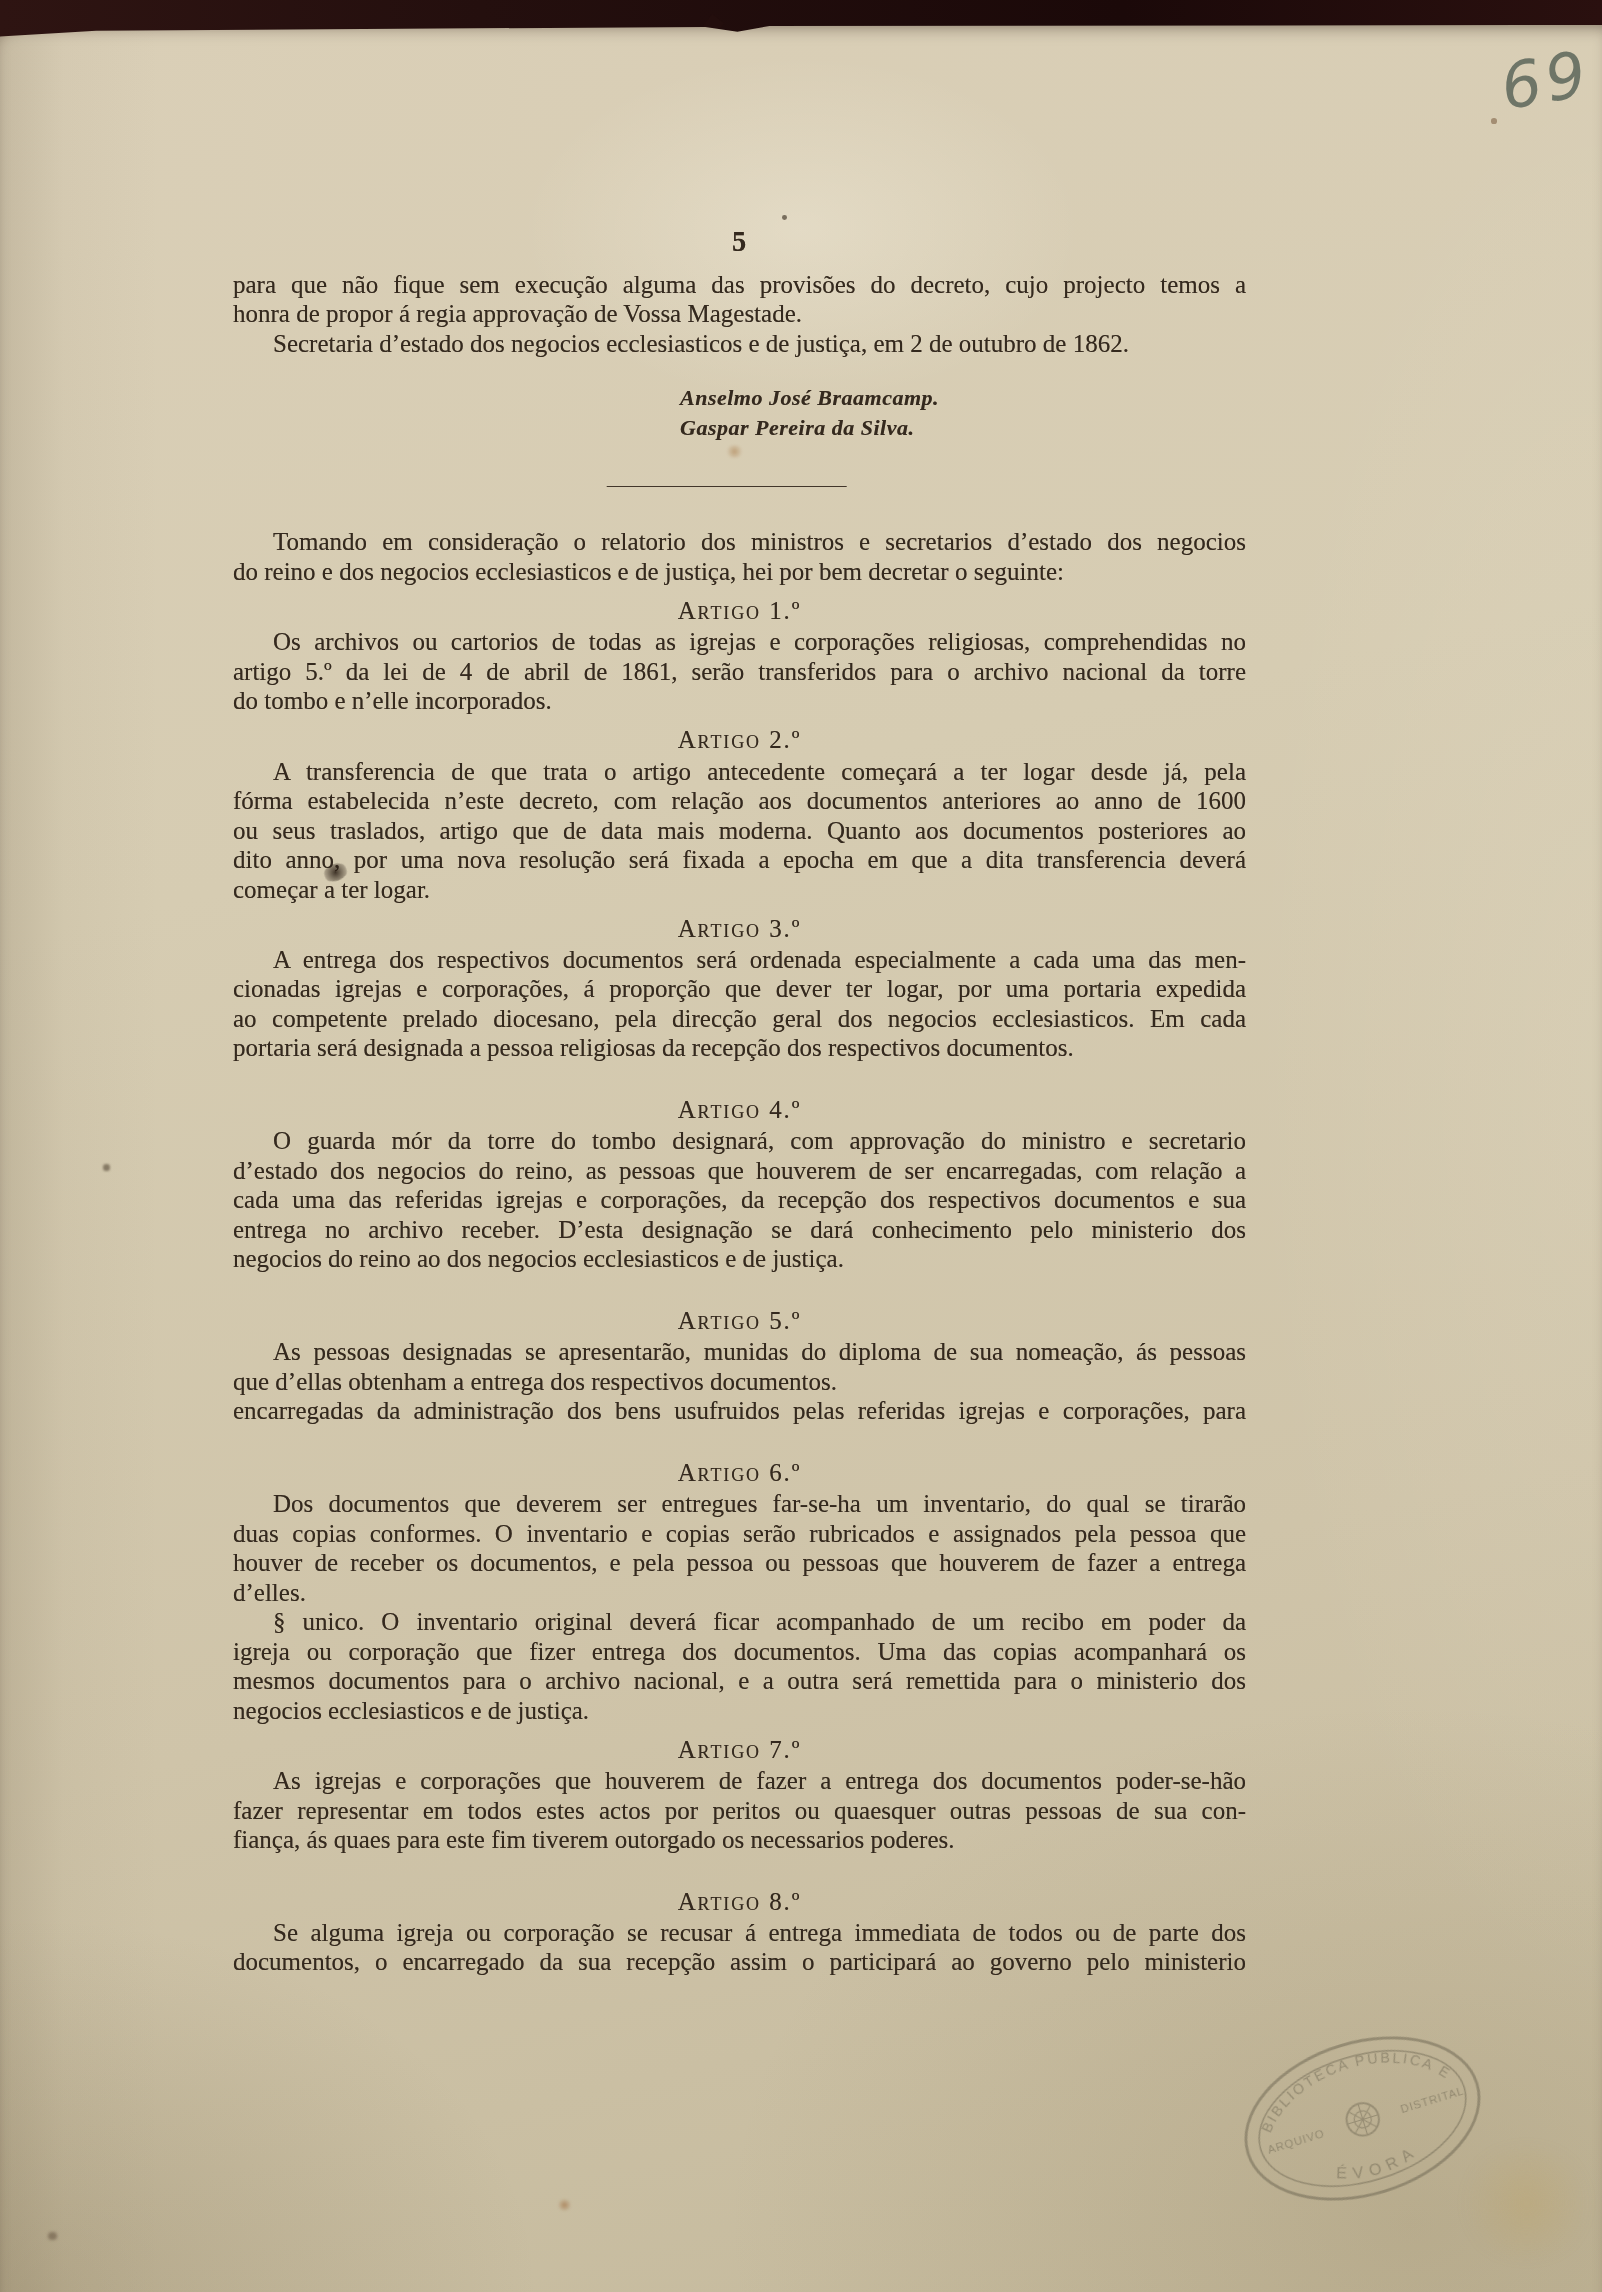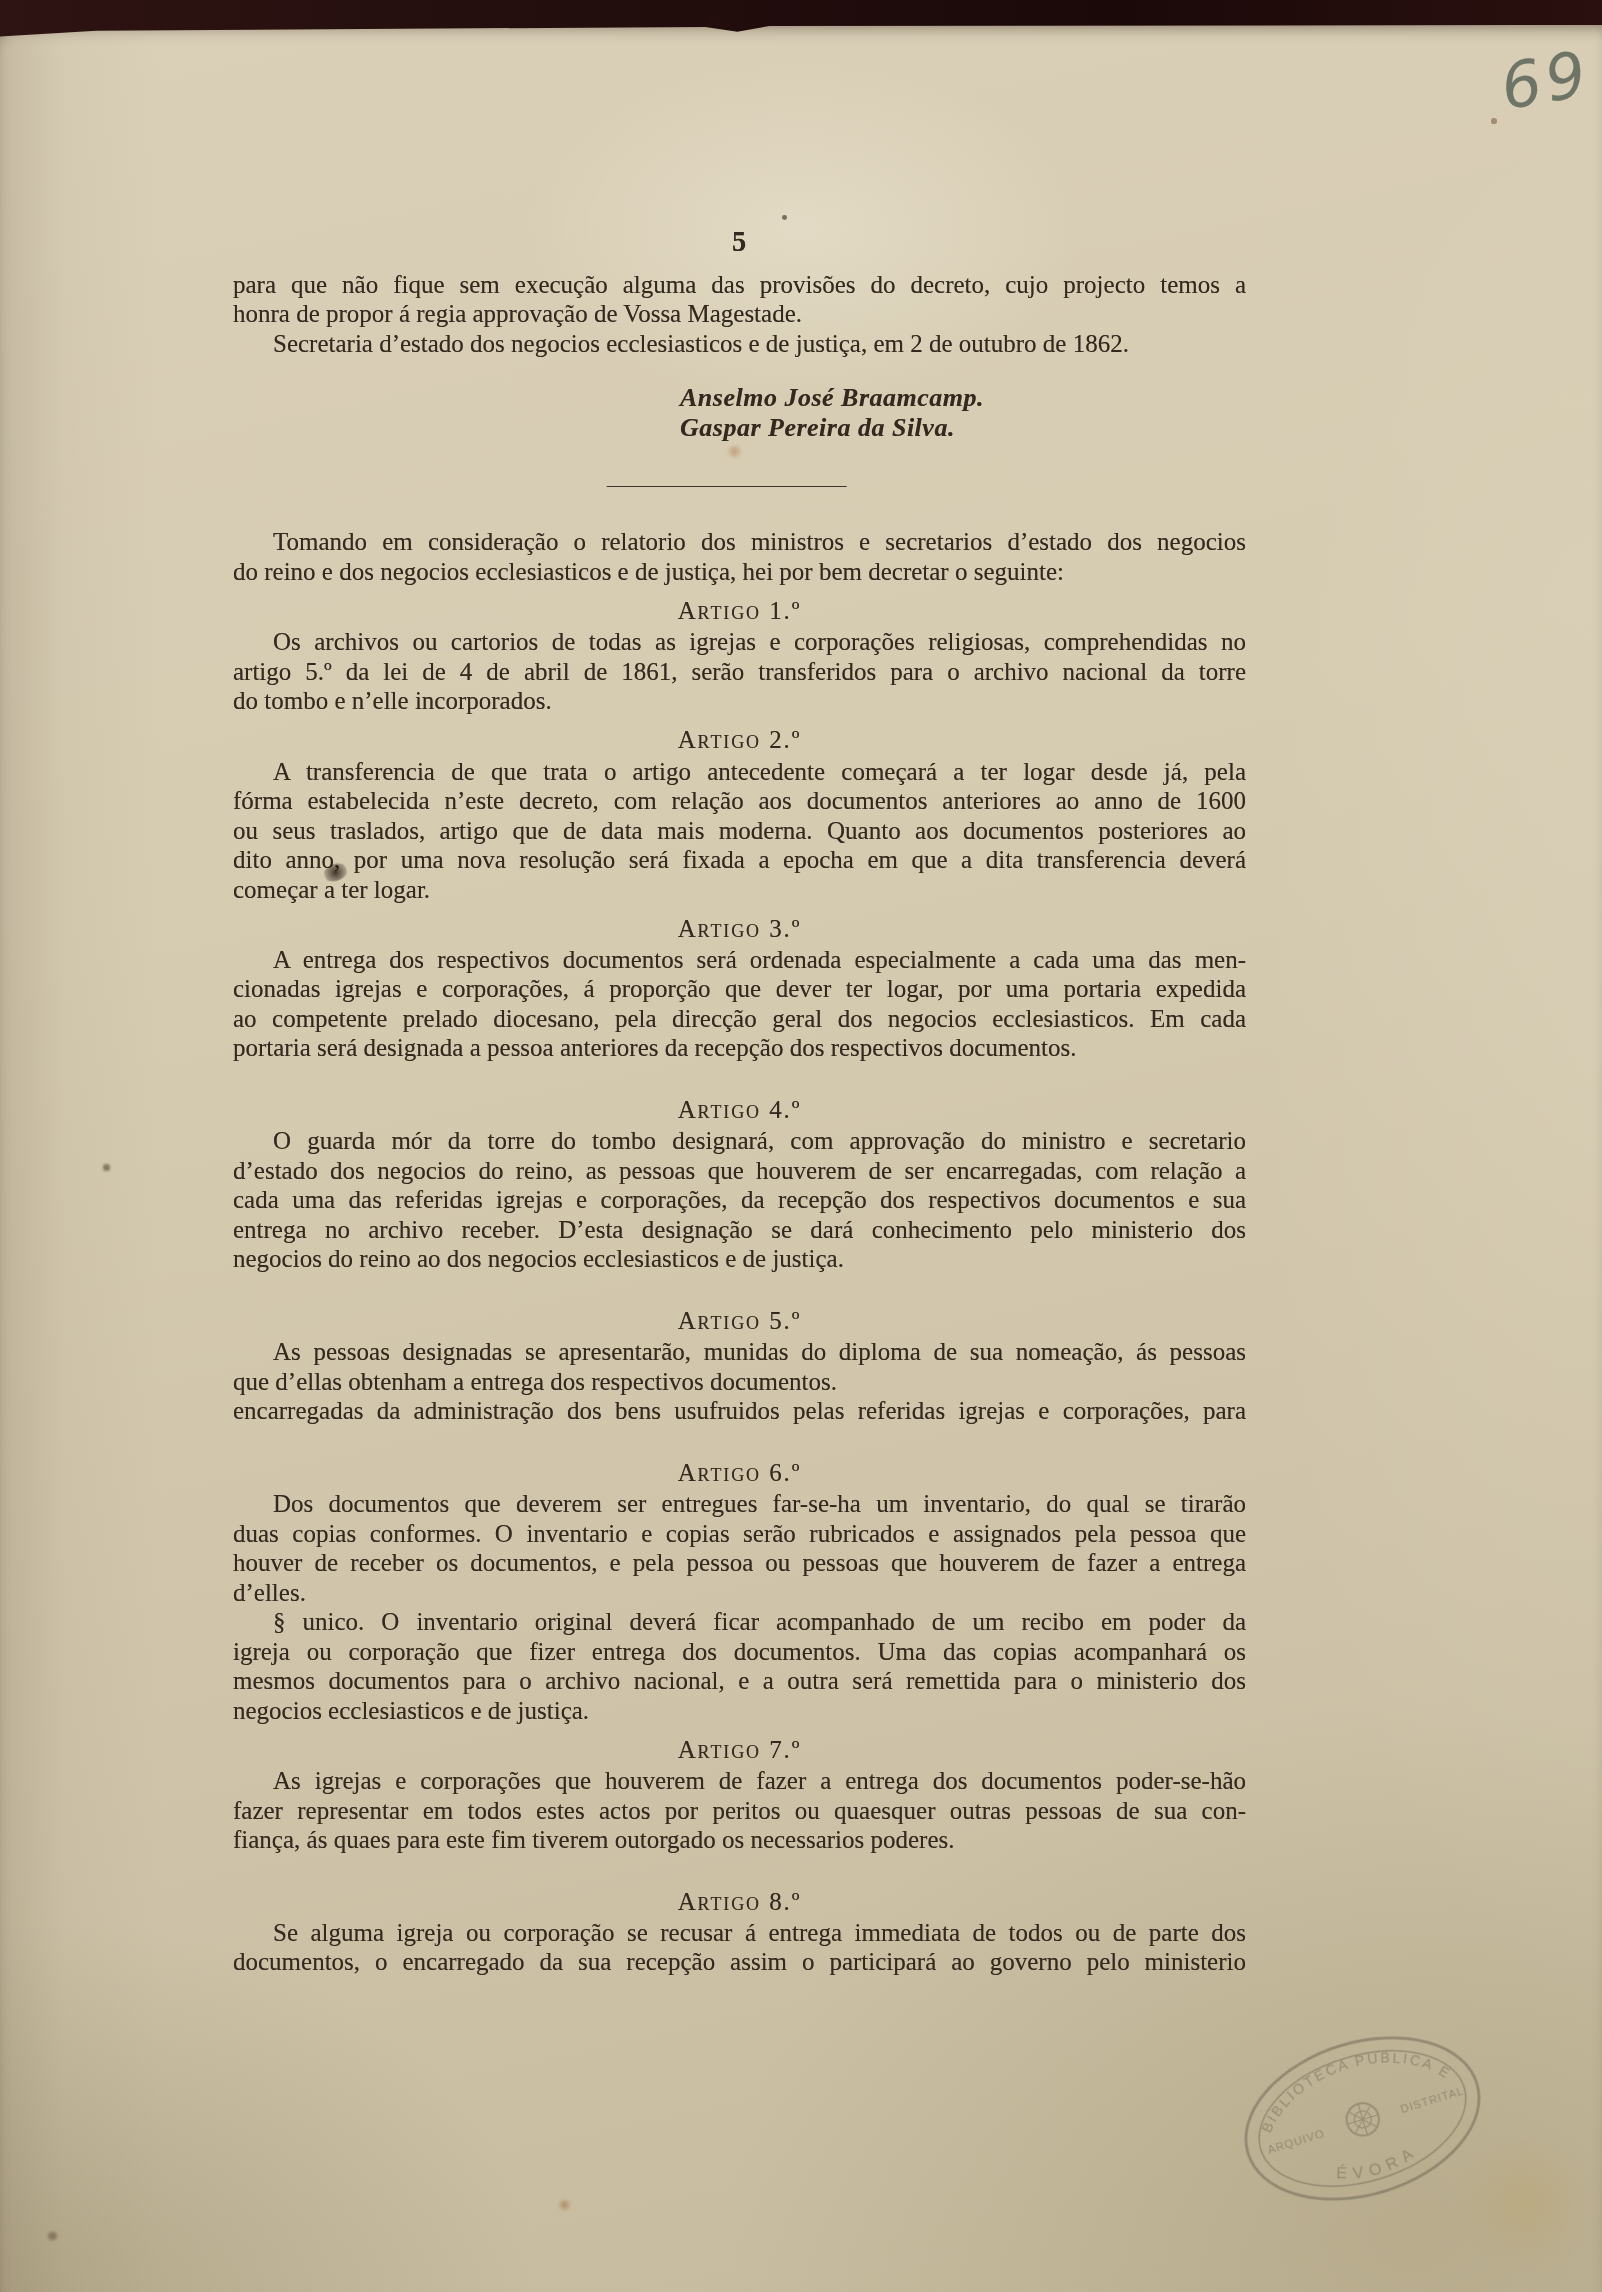--- a/index.html
+++ b/index.html
@@ -39,21 +39,21 @@
     text-shadow:0 0 0.6px rgba(45,32,20,0.45);
   }
   .page-number{
     text-align:center;font-weight:bold;font-size:28.5px;margin-bottom:13.3px;letter-spacing:1px;
   }
   .para{margin:0;}
   .line{white-space:nowrap;font-family:Liberation Serif, serif;}
   .line.j{text-align:justify;text-align-last:justify;white-space:normal;}
   .line.ind{text-indent:40px;}
   .signatures{margin-top:25px;margin-left:447px;}
-  .sig-name{font-style:italic;font-weight:bold;font-size:26px;line-height:29.5px;letter-spacing:0.5px;}
+  .sig-name{font-style:italic;font-weight:bold;font-size:22px;line-height:29.5px;letter-spacing:0.5px;}
   .separator-rule{
     width:240px;height:0;border-top:1.9px solid #42362a;
     margin:44px auto 40px auto;transform:translateX(-13.3px);
   }
   .art-heading{
     text-align:center;font-variant:small-caps;letter-spacing:1.9px;
     margin-top:9.5px;margin-bottom:1.9px;
   }
   .gap-lg{margin-top:32px;}
   .handwritten{
@@ -127,21 +127,21 @@
             <div class="line j">fórma estabelecida n’este decreto, com relação aos documentos anteriores ao anno de 1600</div>
             <div class="line j">ou seus traslados, artigo que de data mais moderna. Quanto aos documentos posteriores ao</div>
             <div class="line j">dito anno, por uma nova resolução será fixada a epocha em que a dita transferencia deverá</div>
             <div class="line">começar a ter logar.</div>
           </div>
           <div class="art-heading">Artigo 3.º</div>
           <div class="para">
             <div class="line j ind">A entrega dos respectivos documentos será ordenada especialmente a cada uma das men-</div>
             <div class="line j">cionadas igrejas e corporações, á proporção que dever ter logar, por uma portaria expedida</div>
             <div class="line j">ao competente prelado diocesano, pela direcção geral dos negocios ecclesiasticos. Em cada</div>
-            <div class="line">portaria será designada a pessoa anteriores da recepção dos respectivos documentos.</div>
+            <div class="line">portaria será designada a pessoa religiosas da recepção dos respectivos documentos.</div>
           </div>
           <div class="art-heading gap-lg">Artigo 4.º</div>
           <div class="para">
             <div class="line j ind">O guarda mór da torre do tombo designará, com approvação do ministro e secretario</div>
             <div class="line j">d’estado dos negocios do reino, as pessoas que houverem de ser encarregadas, com relação a</div>
             <div class="line j">cada uma das referidas igrejas e corporações, da recepção dos respectivos documentos e sua</div>
             <div class="line j">entrega no archivo receber. D’esta designação se dará conhecimento pelo ministerio dos</div>
             <div class="line">negocios do reino ao dos negocios ecclesiasticos e de justiça.</div>
           </div>
           <div class="art-heading gap-lg">Artigo 5.º</div>

